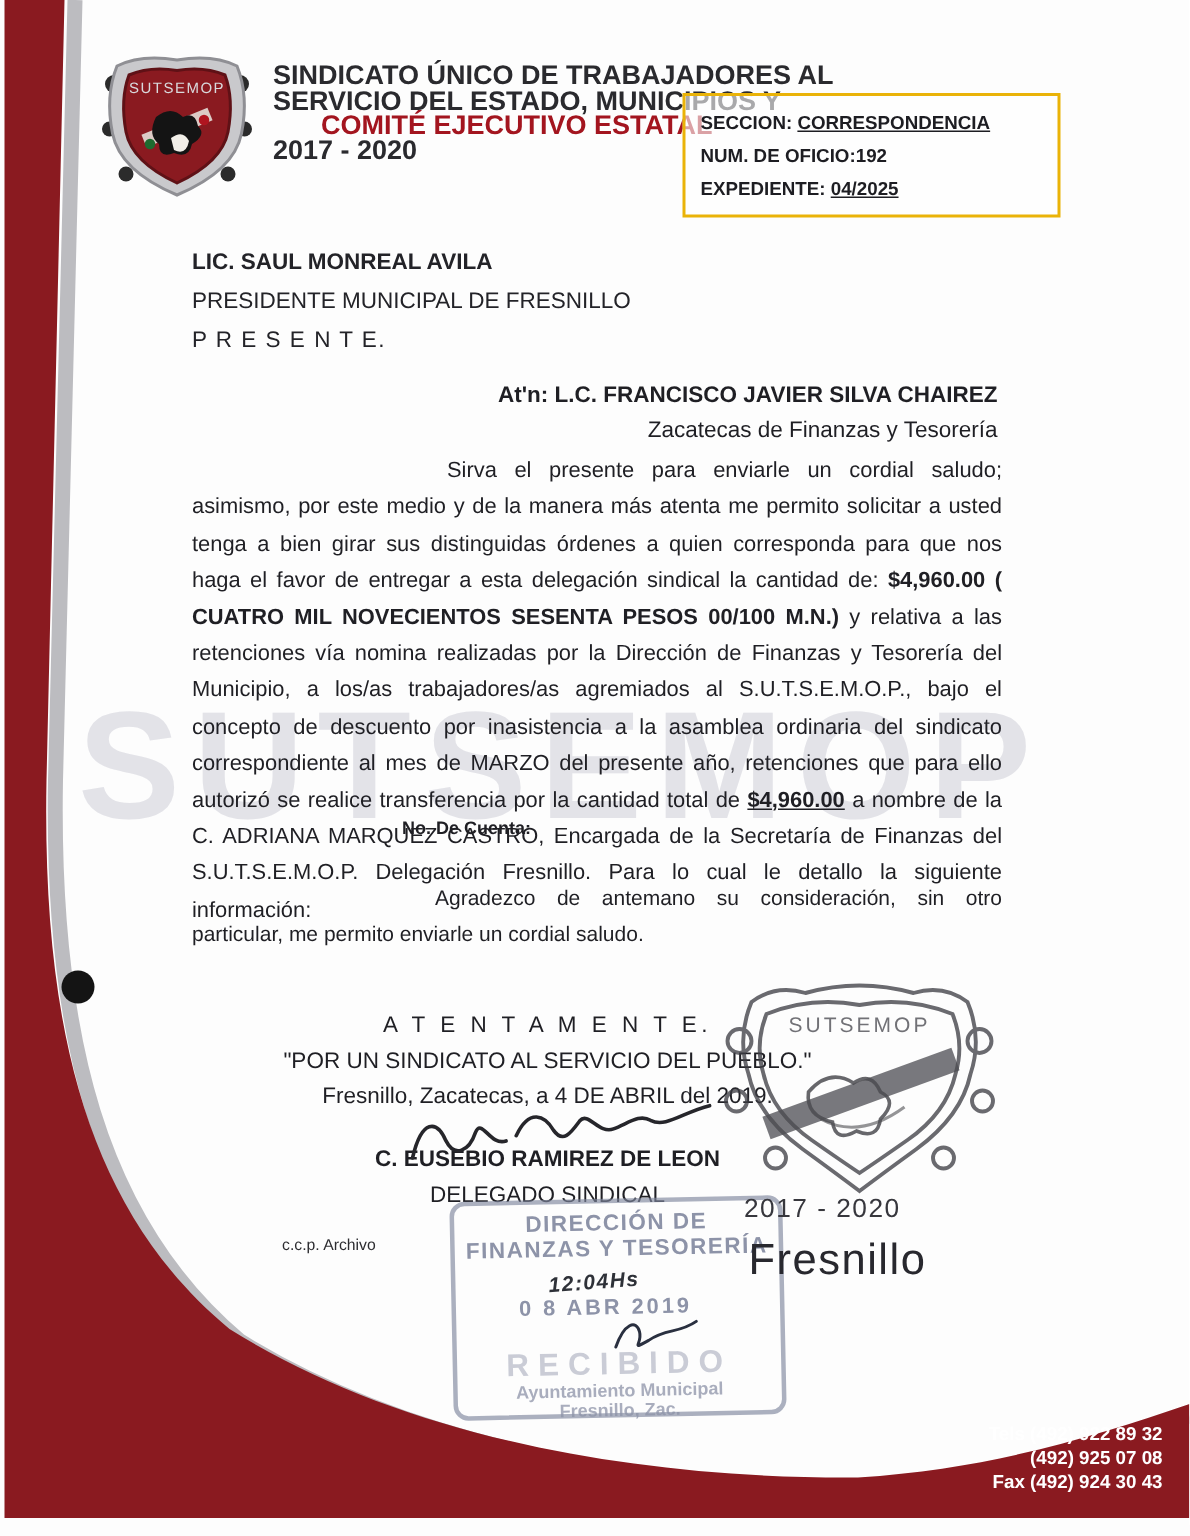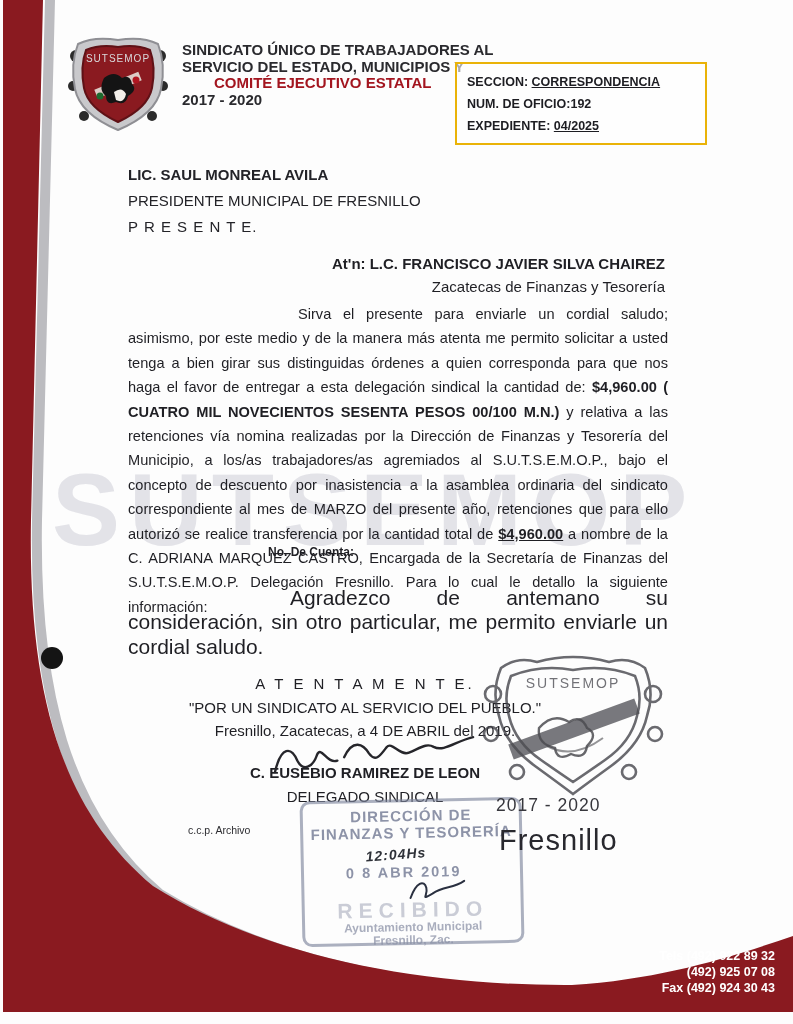--- a/index.html
+++ b/index.html
@@ -11,41 +11,41 @@
   .border-layer { position:absolute; left:0; top:0; z-index:0; }
 
   
   .watermark { position:absolute; left:52px; top:452px; z-index:1; font-size:102px; font-weight:bold;
     letter-spacing:9px; color:#e3e3e8; white-space:nowrap; }
 
   .content { position:absolute; inset:0; z-index:2; color:#1f1f24; }
 
   
   .logo { position:absolute; left:66px; top:34px; width:104px; height:100px; }
-  .org-block { position:absolute; left:182px; top:42px; font-size:15px; font-weight:bold; line-height:16.5px; color:#2a2a2e; }
+  .org-block { position:absolute; left:182px; top:42px; font-size:18px; font-weight:bold; line-height:16.5px; color:#2a2a2e; }
   .org-committee { color:#a3151f;margin-left:32px; }
   .ref-box { position:absolute; left:455px; top:62px; width:252px; border:2px solid #eab308; padding:7px 10px 6px 10px;
     font-size:12.5px; font-weight:bold; line-height:22px; color:#1d1d22; background:rgba(255,255,255,.6); }
   .u { text-decoration:underline; }
 
   
   .recipient { position:absolute; left:128px; top:162px; font-size:15px; line-height:26px; color:#232328; }
   .recipient .name { font-weight:bold; }
   .presente { letter-spacing:1px; }
 
   .attn { position:absolute; right:128px; top:240px; text-align:right; font-size:15px; line-height:23px;margin-top:12px; }
   .attn .l1 { font-weight:bold; }
 
   
   .para1 { position:absolute; left:128px; top:302px; width:540px; font-size:14.6px; line-height:24.4px;
     text-align:justify; text-indent:170px; }
   .b { font-weight:bold; }
   .bu { font-weight:bold; text-decoration:underline; }
   .account { position:absolute; left:268px; top:545px; font-size:12px; font-weight:bold; }
-  .para2 { position:absolute; left:128px; top:586px; width:540px; font-size:21px; line-height:24.4px;
+  .para2 { position:absolute; left:128px; top:586px; width:540px; font-size:14px; line-height:24.4px;
     text-align:justify; text-indent:162px; }
 
   
   .closing { position:absolute; left:150px; top:672px; width:430px; text-align:center; font-size:15px; line-height:23.5px; }
   .atent { letter-spacing:3px; }
   .sig-main { position:absolute; left:268px; top:733px; z-index:3; }
   .signer { position:absolute; left:150px; top:761px; width:430px; text-align:center; font-size:15px; line-height:24px; }
   .signer .nm { font-weight:bold; }
   .ccp { position:absolute; left:188px; top:824px; font-size:10.5px; color:#2c2c30; }
 

